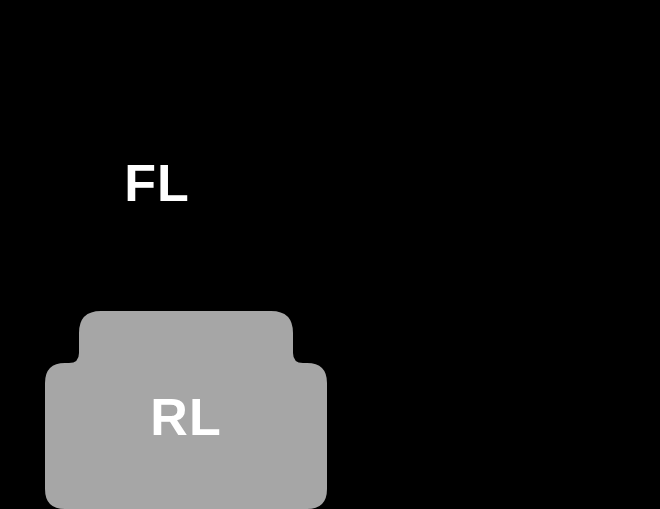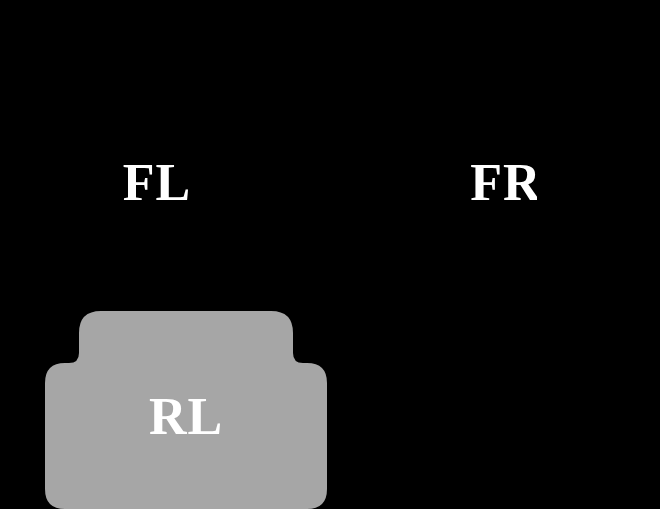--- a/index.html
+++ b/index.html
@@ -8,21 +8,21 @@
     width: 660px;
     height: 509px;
     overflow: hidden;
     background: #000;
   }
   .stage {
     position: relative;
     width: 537px;
     height: 509px;
     background: var(--background, #000000);
-    font-family: Liberation Serif, serif;
+    font-family: Liberation Sans, sans-serif;
     overflow: hidden;
   }
   .front-label {
     position: absolute;
     top: 153px;
     width: 160px;
     line-height: 60px;
     text-align: center;
     font-size: 52px;
     font-weight: 700;
@@ -65,21 +65,20 @@
     user-select: none;
   }
 </style>
 </head>
 <body>
 
 <div class="stage">
 
   <div class="front-label fl">FL</div>
 
-  <div class="front-label fr">FR</div>
 
   <div class="mat rl">
     <svg viewBox="0 0 282 198" aria-hidden="true">
       <path d="M 0 178
                L 0 72
                Q 0 52 20 52
                L 24 52
                Q 34 52 34 42
                L 34 22
                Q 34 0 56 0

